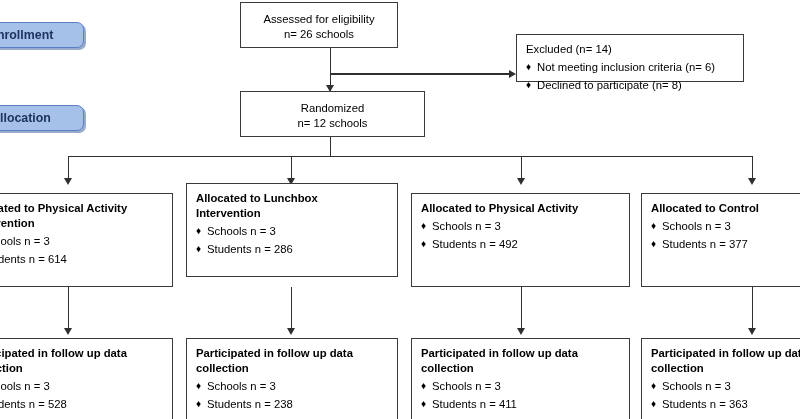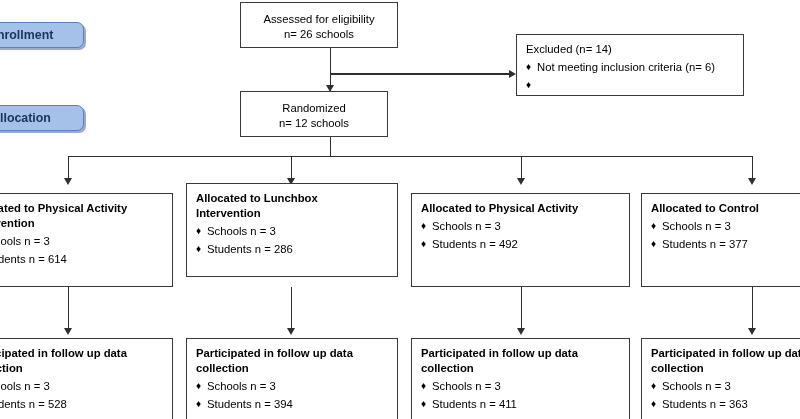--- a/index.html
+++ b/index.html
@@ -125,36 +125,37 @@
       <span class="line">n= 26 schools</span>
     </div>
   </div>
 
   <div class="vline" style="left:330px; top:48px; width:1.4px; height:43px;"></div>
   <div class="arrow-down" style="left:326.2px; top:85px;"></div>
 
   <div class="hline" style="left:330px; top:73.3px; width:182px; height:1.4px;"></div>
   <div class="arrow-right" style="left:509px; top:69.5px;"></div>
 
-  <div class="box" style="left:516px; top:34px; width:228px; height:62px;">
+  <div class="box" style="left:516px; top:34px; width:228px; height:48px;">
     <div class="inner">
       <span class="ttl" style="font-weight:normal">Excluded (n= 14)</span>
       <ul class="bullets">
         <li>
           <span class="dmnd">♦</span>
           <span>Not meeting inclusion criteria (n= 6)</span>
         </li>
         <li>
           <span class="dmnd">♦</span>
-        </li>
-      </ul>
-    </div>
-  </div>
-
-  <div class="box centered" style="left:240px; top:91px; width:148px; height:46px;">
+          <span>Declined to participate (n= 8)</span>
+        </li>
+      </ul>
+    </div>
+  </div>
+
+  <div class="box centered" style="left:240px; top:91px; width:185px; height:46px;">
     <div class="inner">
       <span class="line">Randomized</span>
       <span class="line">n= 12 schools</span>
     </div>
   </div>
 
   <div class="vline" style="left:330px; top:137px; width:1.4px; height:20px;"></div>
   <div class="hline" style="left:68px; top:155.6px; width:685px; height:1.4px;"></div>
 
   <div class="vline" style="left:68px; top:155.6px; width:1.4px; height:26px;"></div>
@@ -268,21 +269,21 @@
     <div class="inner">
       <span class="ttl">Participated in follow up data</span>
       <span class="ttl">collection</span>
       <ul class="bullets">
         <li>
           <span class="dmnd">♦</span>
           <span>Schools n = 3</span>
         </li>
         <li>
           <span class="dmnd">♦</span>
-          <span>Students n = 394</span>
+          <span>Students n = 238</span>
         </li>
       </ul>
     </div>
   </div>
 
   <div class="box" style="left:411px; top:338px; width:219px; height:94px;">
     <div class="inner">
       <span class="ttl">Participated in follow up data</span>
       <span class="ttl">collection</span>
       <ul class="bullets">

